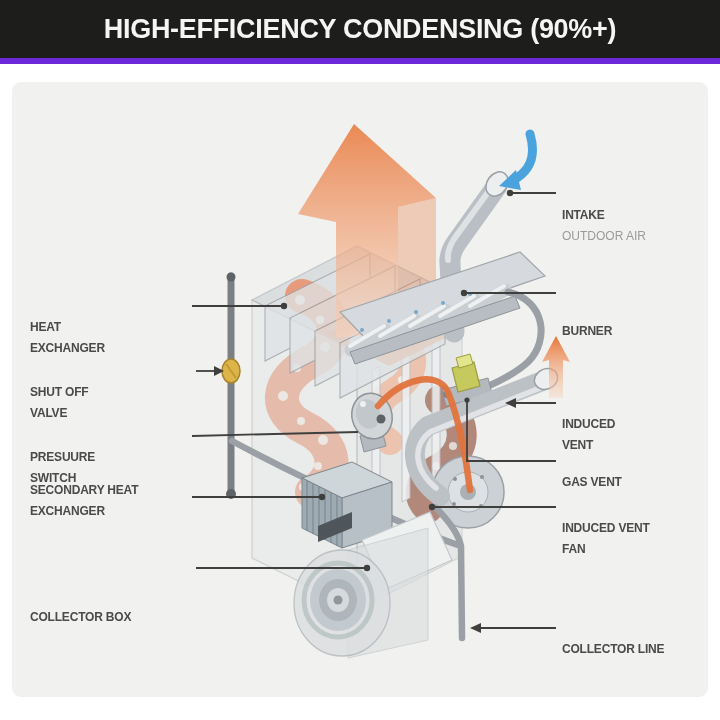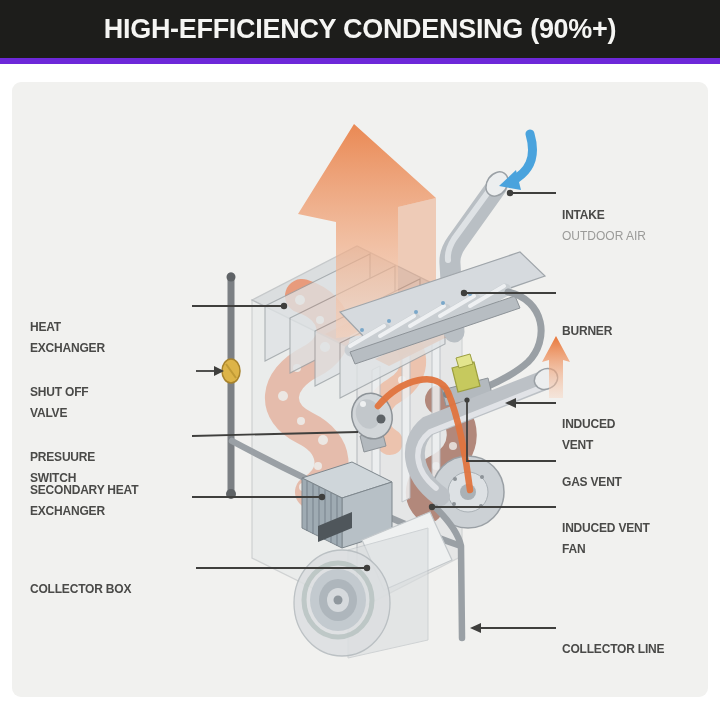--- a/index.html
+++ b/index.html
@@ -263,21 +263,21 @@
 VALVE</span>
 </div>
 <div class="lbl left" style="top:426px">
   <span>PRESUURE
 SWITCH</span>
 </div>
 <div class="lbl left" style="top:459px">
   <span>SECONDARY HEAT
 EXCHANGER</span>
 </div>
-<div class="lbl left" style="top:558px">
+<div class="lbl left" style="top:586px">
   <span>COLLECTOR BOX</span>
 </div>
 
 <div class="lbl right" style="top:184px">
   <span>INTAKE</span>
   <span class="sub">OUTDOOR AIR</span>
 </div>
 <div class="lbl right" style="top:300px">
   <span>BURNER</span>
 </div>

